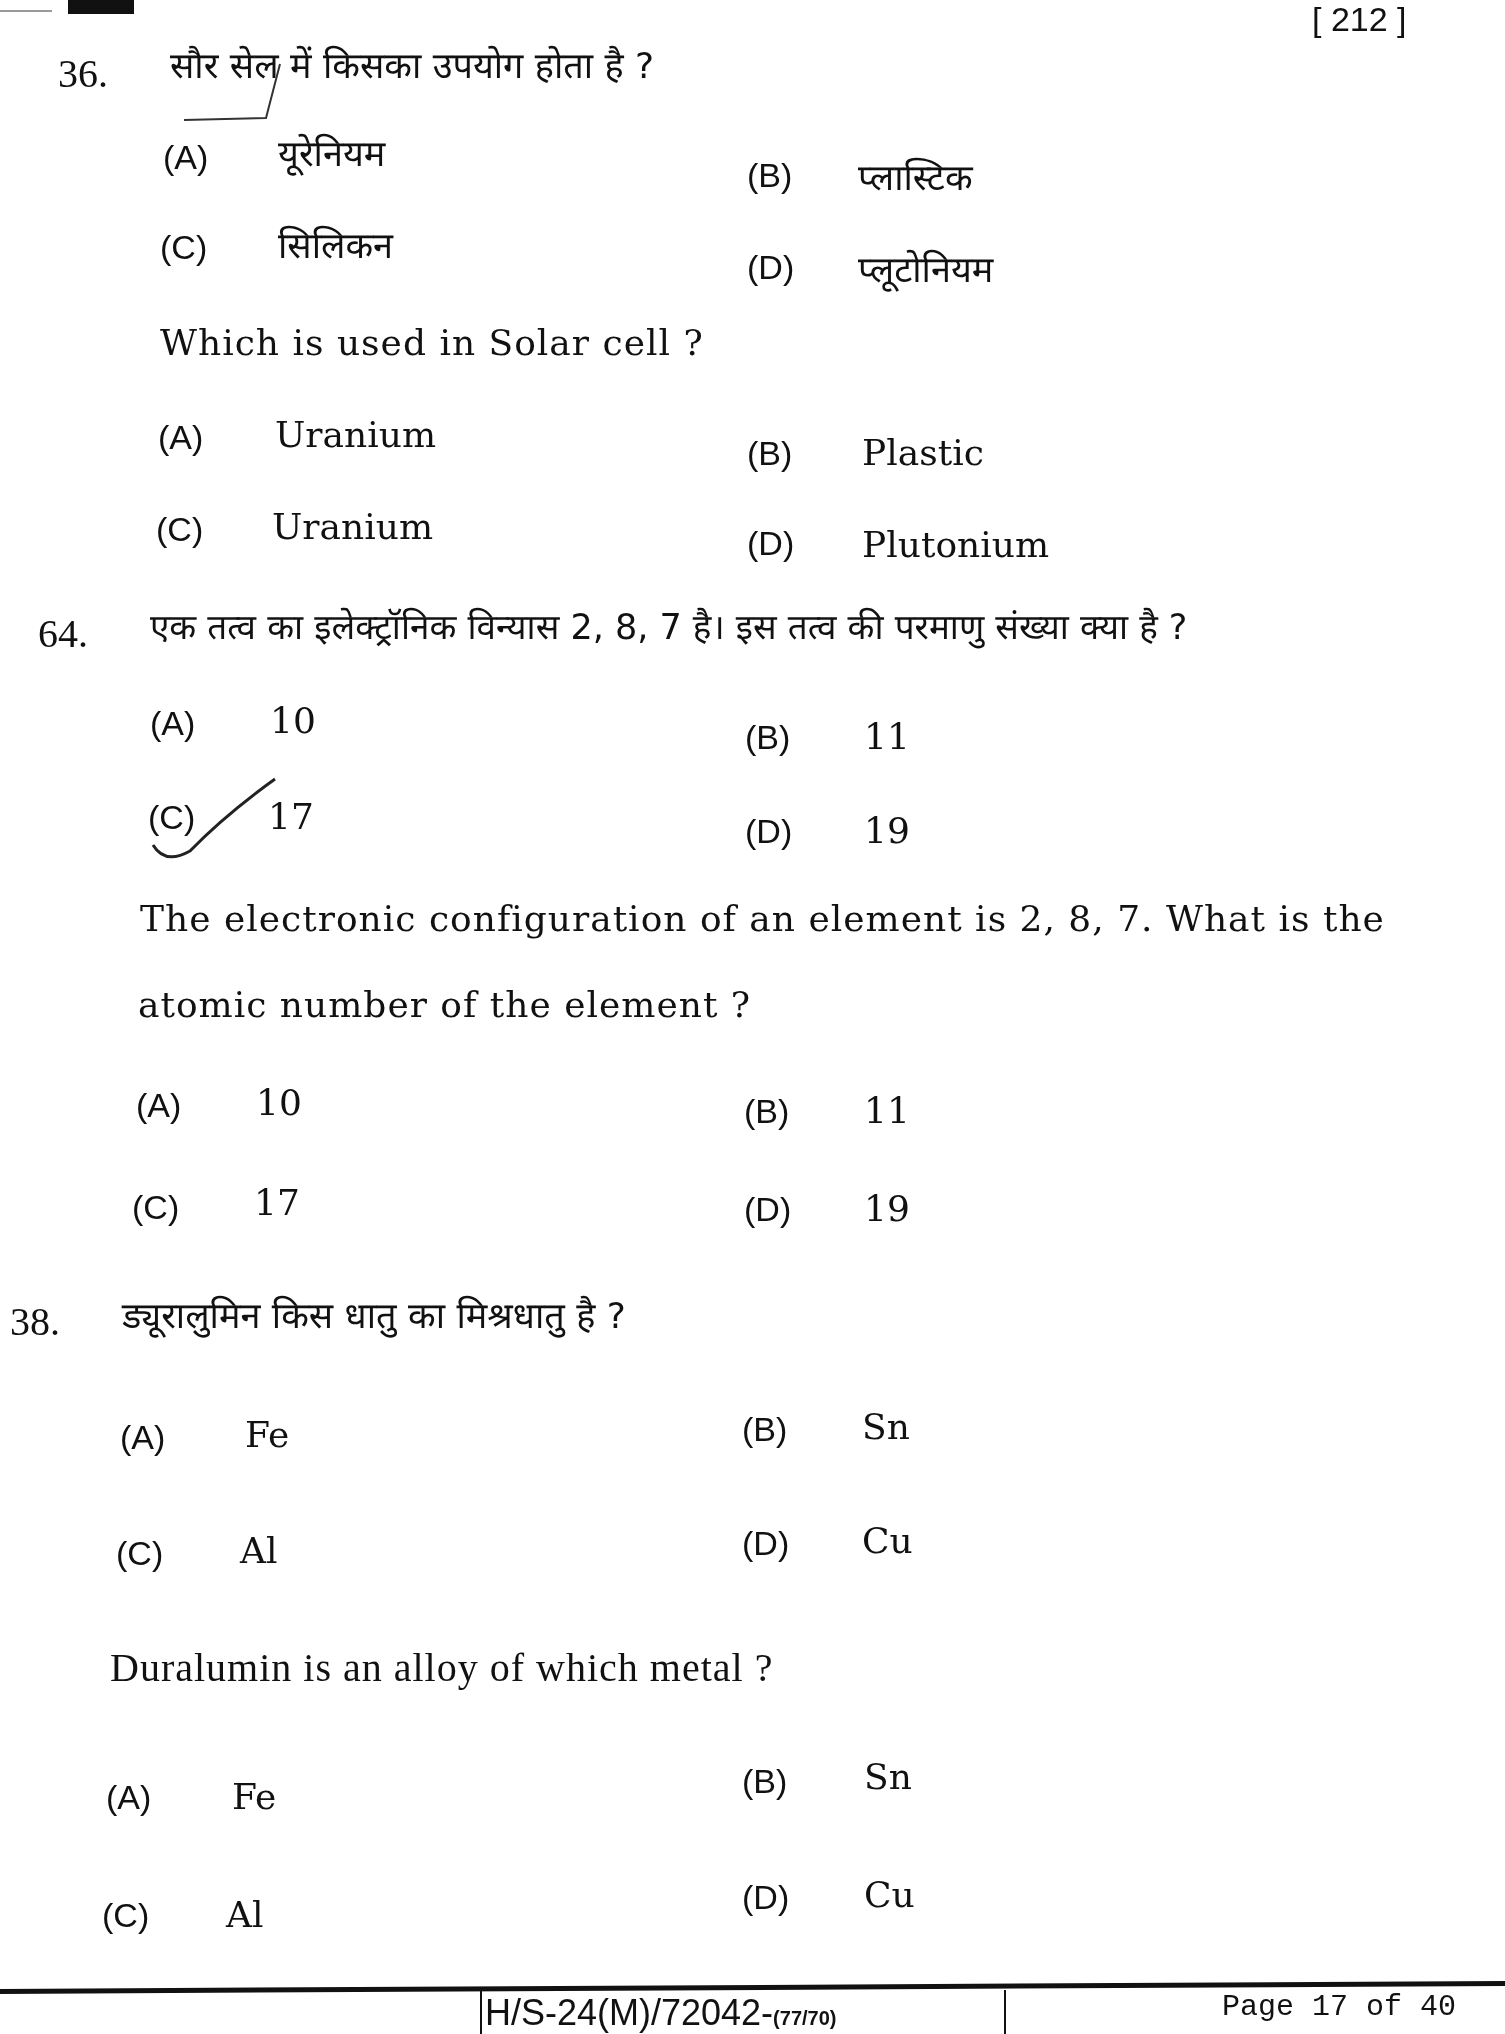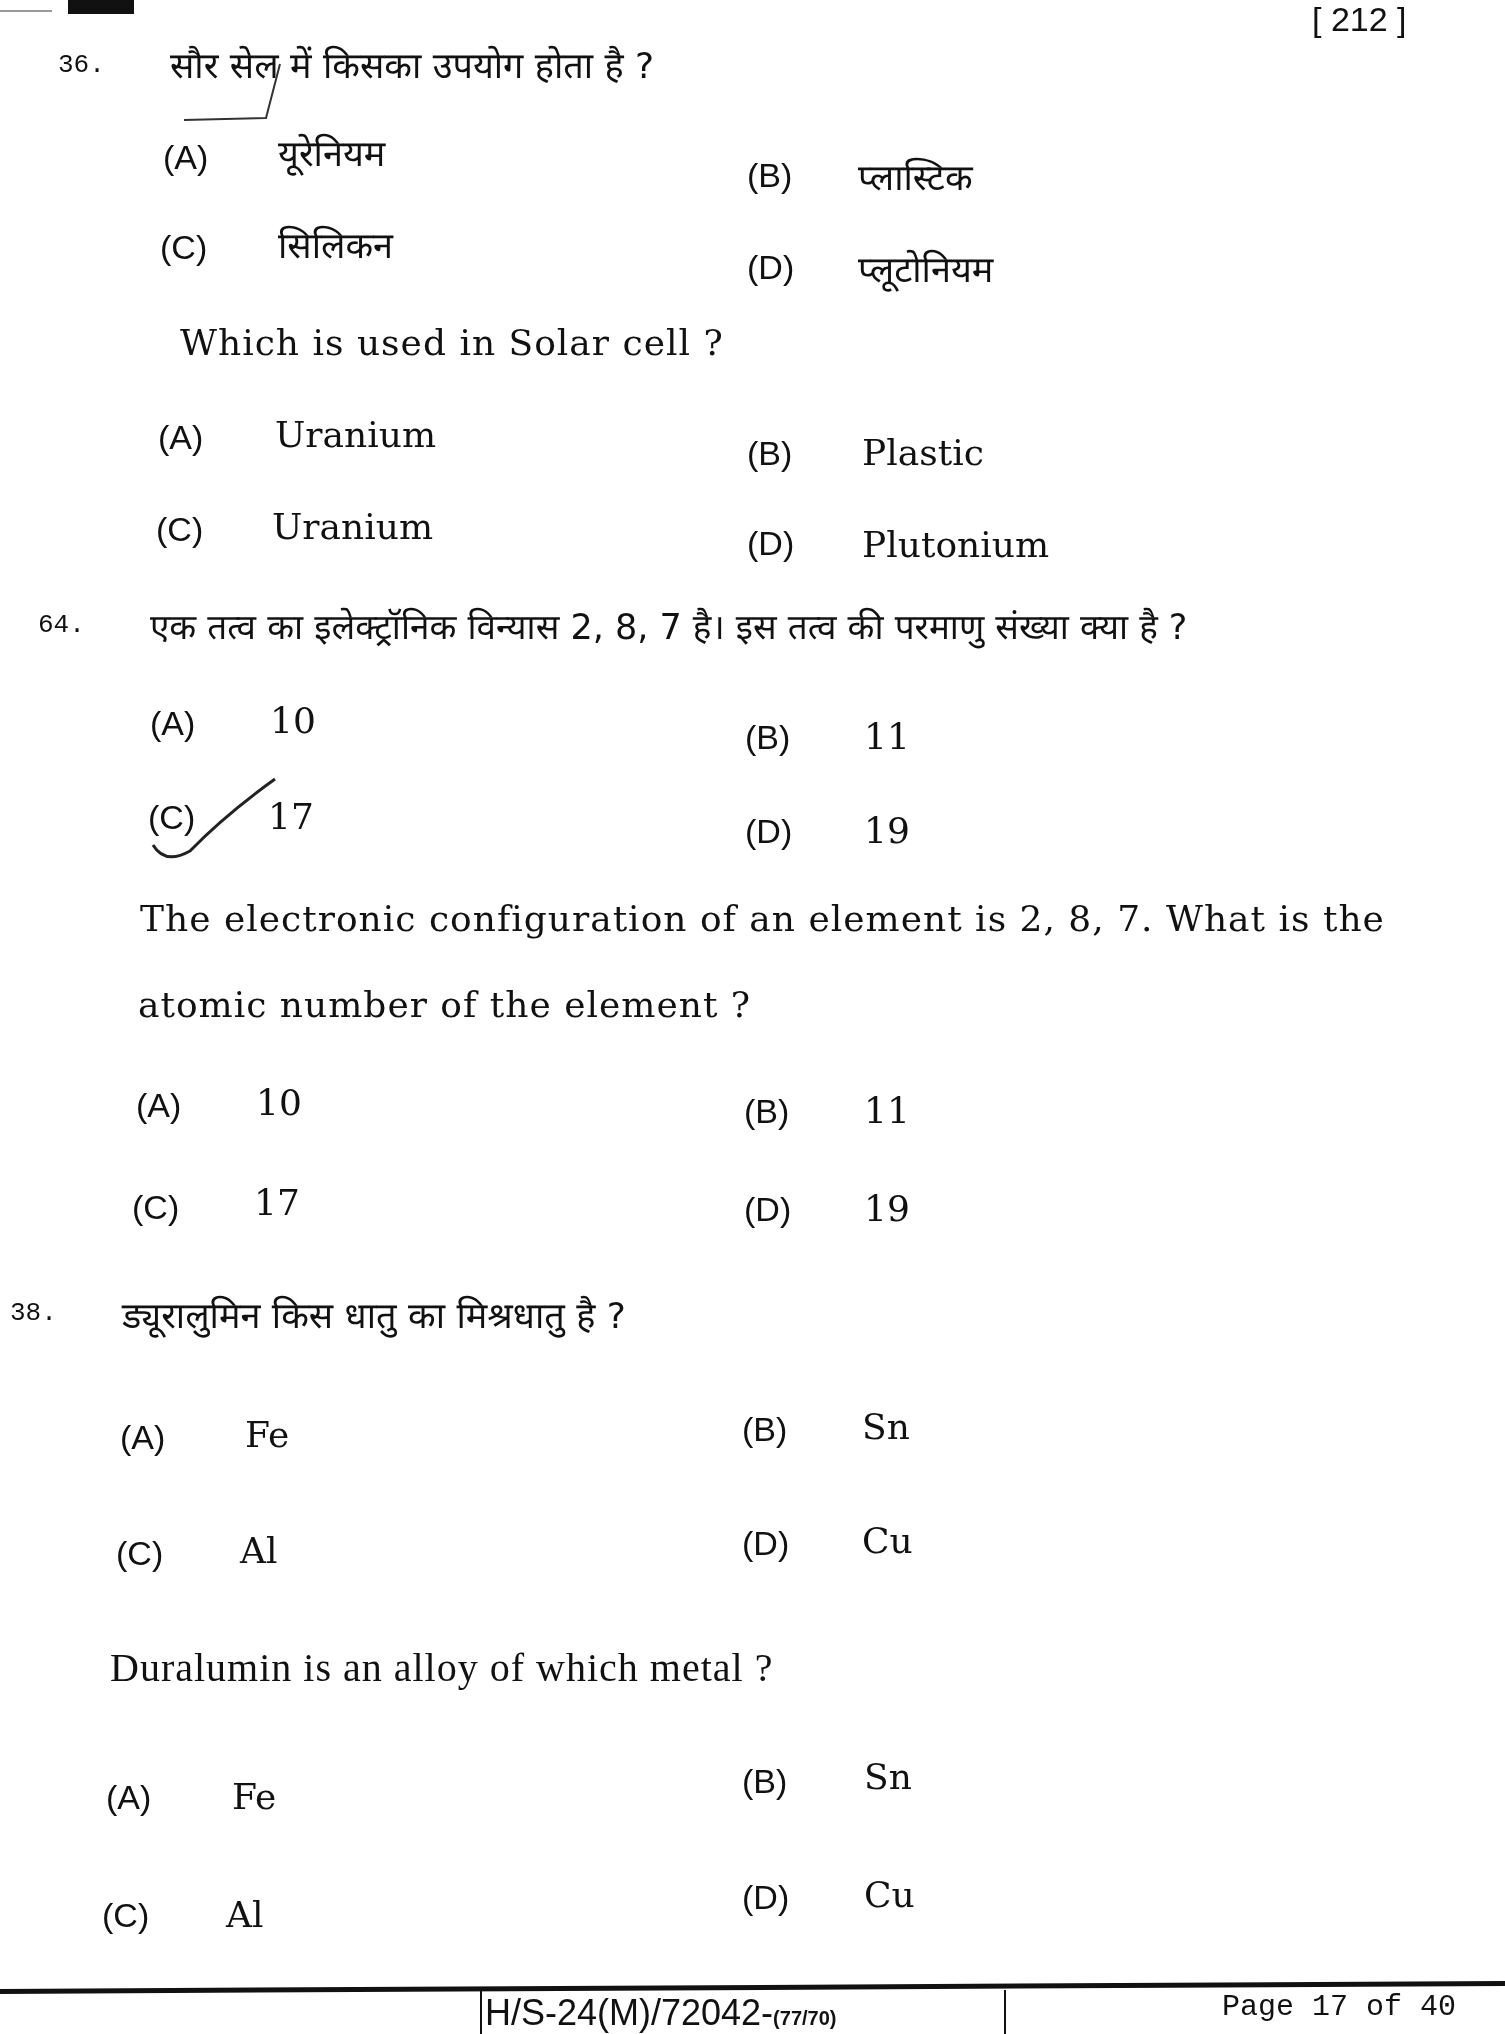--- a/index.html
+++ b/index.html
@@ -1,21 +1,21 @@
 <!DOCTYPE html>
 <html><head>
 <meta charset="utf-8">
 <style>
   html,body{margin:0;padding:0;background:#fff;}
   body{width:1505px;height:2034px;position:relative;overflow:hidden;color:#111;
        font-family:"DejaVu Serif",serif;}
   .abs{position:absolute;white-space:nowrap;}
   .hi{font-family:"DejaVu Sans",sans-serif;font-weight:normal;font-size:36px;}
   .en{font-family:"DejaVu Serif",serif;font-size:36px;letter-spacing:1px;}
-  .qn{font-family:Liberation Mono, monospace;font-size:26px;text-align:center;}
+  .qn{font-family:Liberation Serif, serif;font-size:40px;text-align:center;}
   .lbl{font-family:"Liberation Sans",sans-serif;font-size:34px;}
   .val{font-family:"DejaVu Serif",serif;font-size:36px;}
   .corner{position:absolute;left:68px;top:0;width:66px;height:14px;background:#111;}
   .corner-line{position:absolute;left:0;top:10px;width:52px;height:2px;background:#999;}
   .footer-line{position:absolute;left:0;top:1985px;width:1505px;height:5px;background:#111;transform:rotate(-0.3deg);}
   .footer-box{position:absolute;left:480px;top:1990px;width:522px;height:44px;border-left:2px solid #111;border-right:2px solid #111;}
   .footer-code{left:485px;top:1992px;font-family:"Liberation Sans",sans-serif;font-size:36px;}
   .footer-code small{font-size:20px;font-weight:bold;}
   .page-no{left:1222px;top:1990px;font-family:Liberation Mono, monospace;font-size:30px;text-align:right;}
   svg.mark{position:absolute;}
@@ -36,21 +36,21 @@
 
   <div class="abs lbl" style="left:163px;top:138px;">(A)</div>
   <div class="abs hi" style="left:278px;top:128px;">यूरेनियम</div>
   <div class="abs lbl" style="left:747px;top:156px;">(B)</div>
   <div class="abs hi" style="left:858px;top:152px;">प्लास्टिक</div>
   <div class="abs lbl" style="left:160px;top:228px;">(C)</div>
   <div class="abs hi" style="left:278px;top:220px;">सिलिकन</div>
   <div class="abs lbl" style="left:747px;top:248px;">(D)</div>
   <div class="abs hi" style="left:858px;top:244px;">प्लूटोनियम</div>
 
-  <div class="abs en" style="left:160px;top:322px;margin-left:20px;">Which is used in Solar cell ?</div>
+  <div class="abs en" style="left:160px;top:322px;">Which is used in Solar cell ?</div>
   <div class="abs lbl" style="left:158px;top:418px;">(A)</div>
   <div class="abs val" style="left:275px;top:414px;">Uranium</div>
   <div class="abs lbl" style="left:747px;top:434px;">(B)</div>
   <div class="abs val" style="left:862px;top:432px;">Plastic</div>
   <div class="abs lbl" style="left:156px;top:510px;">(C)</div>
   <div class="abs val" style="left:272px;top:506px;">Uranium</div>
   <div class="abs lbl" style="left:747px;top:524px;">(D)</div>
   <div class="abs val" style="left:862px;top:524px;">Plutonium</div>
 </div>
 

